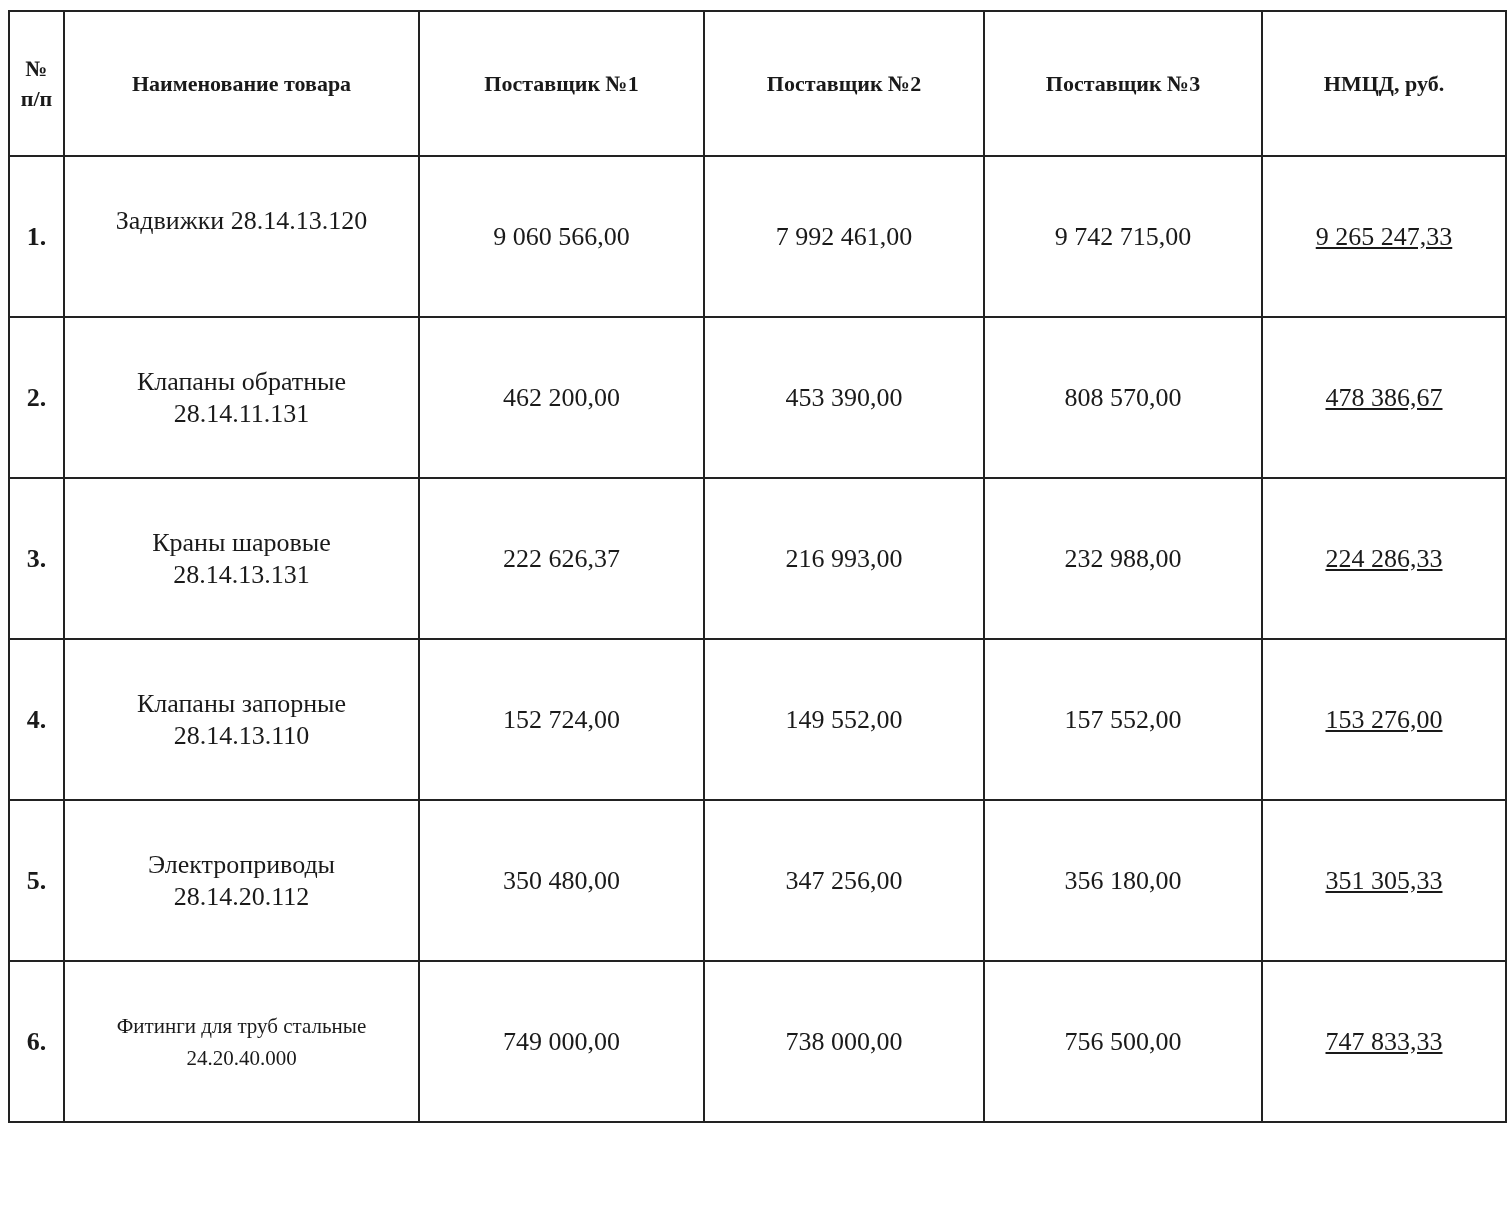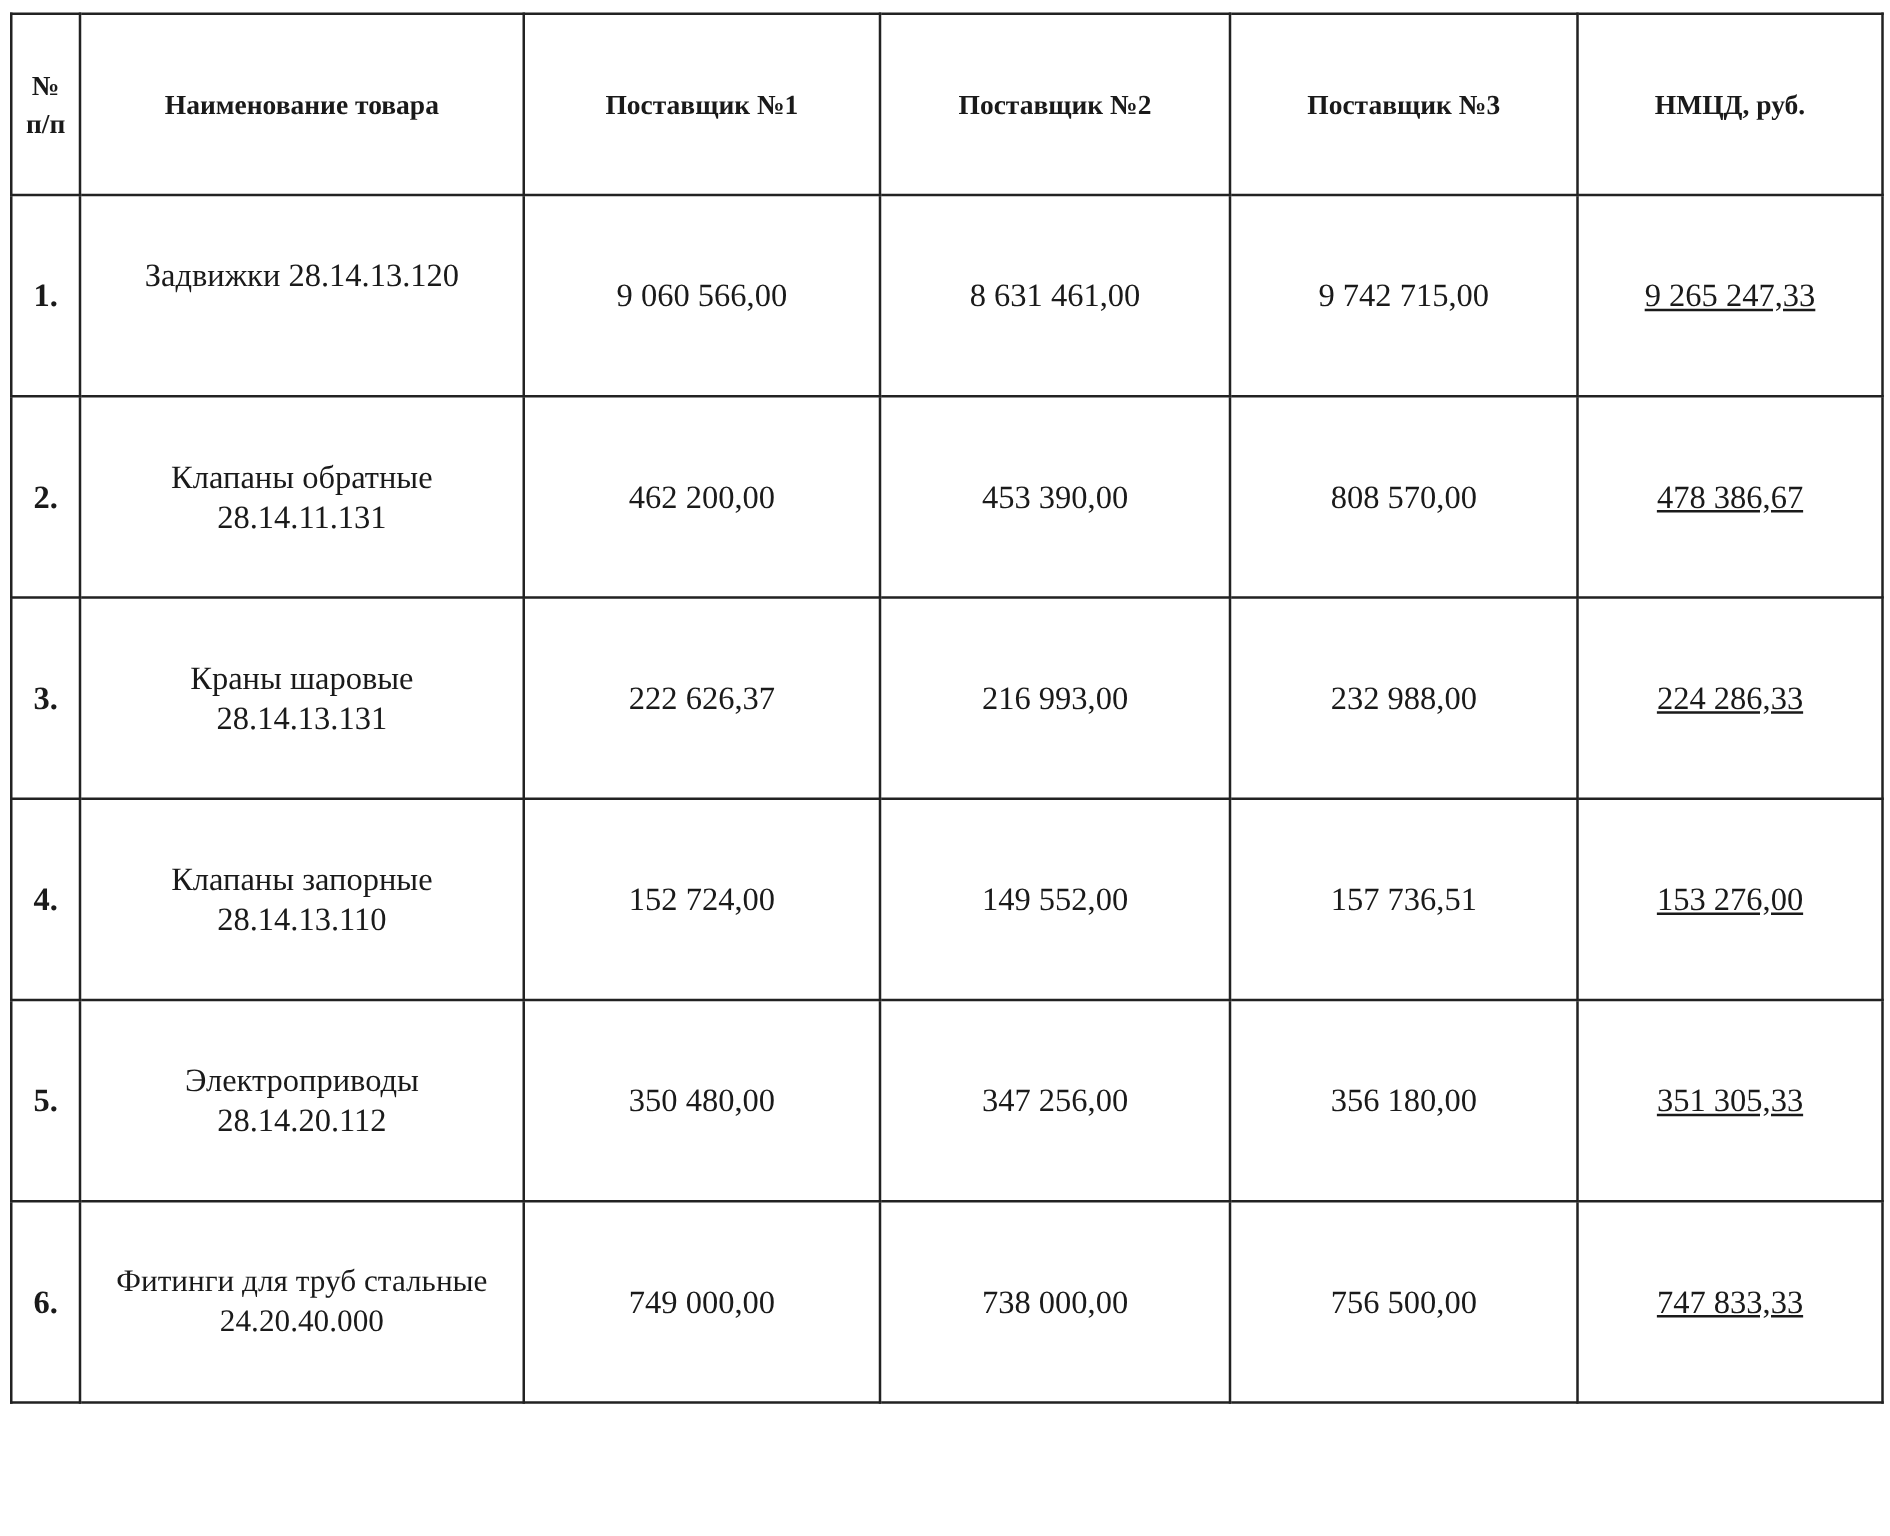--- a/index.html
+++ b/index.html
@@ -95,21 +95,21 @@
     </tr>
   </thead>
   <tbody>
     <tr class="data-row">
       <td class="idx">1.</td>
       <td>
         <div>Задвижки 28.14.13.120</div>
         <div style="height:32px"></div>
       </td>
       <td class="value">9 060 566,00</td>
-      <td class="value">8 631 461,00</td>
+      <td class="value">7 992 461,00</td>
       <td class="value">9 742 715,00</td>
       <td class="nmcd-value">9 265 247,33</td>
     </tr>
     <tr class="data-row">
       <td class="idx">2.</td>
       <td>
         <div>Клапаны обратные</div>
         <div>28.14.11.131</div>
       </td>
       <td class="value">462 200,00</td>
@@ -129,37 +129,37 @@
       <td class="nmcd-value">224 286,33</td>
     </tr>
     <tr class="data-row">
       <td class="idx">4.</td>
       <td>
         <div>Клапаны запорные</div>
         <div>28.14.13.110</div>
       </td>
       <td class="value">152 724,00</td>
       <td class="value">149 552,00</td>
-      <td class="value">157 736,51</td>
+      <td class="value">157 552,00</td>
       <td class="nmcd-value">153 276,00</td>
     </tr>
     <tr class="data-row">
       <td class="idx">5.</td>
       <td>
         <div>Электроприводы</div>
         <div>28.14.20.112</div>
       </td>
       <td class="value">350 480,00</td>
       <td class="value">347 256,00</td>
       <td class="value">356 180,00</td>
       <td class="nmcd-value">351 305,33</td>
     </tr>
     <tr class="data-row">
       <td class="idx">6.</td>
-      <td style="white-space:nowrap;font-size:25px">
+      <td style="white-space:nowrap;font-size:21px">
         <div>Фитинги для труб стальные</div>
         <div>24.20.40.000</div>
       </td>
       <td class="value">749 000,00</td>
       <td class="value">738 000,00</td>
       <td class="value">756 500,00</td>
       <td class="nmcd-value">747 833,33</td>
     </tr>
   </tbody>
 </table>

